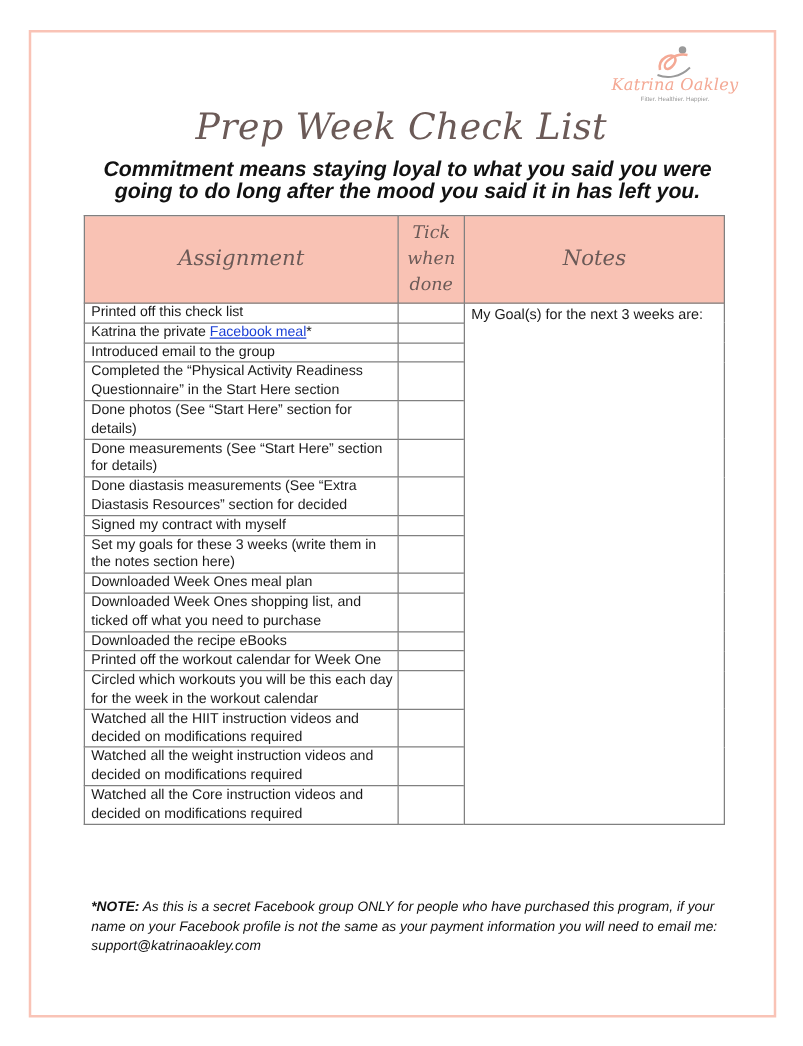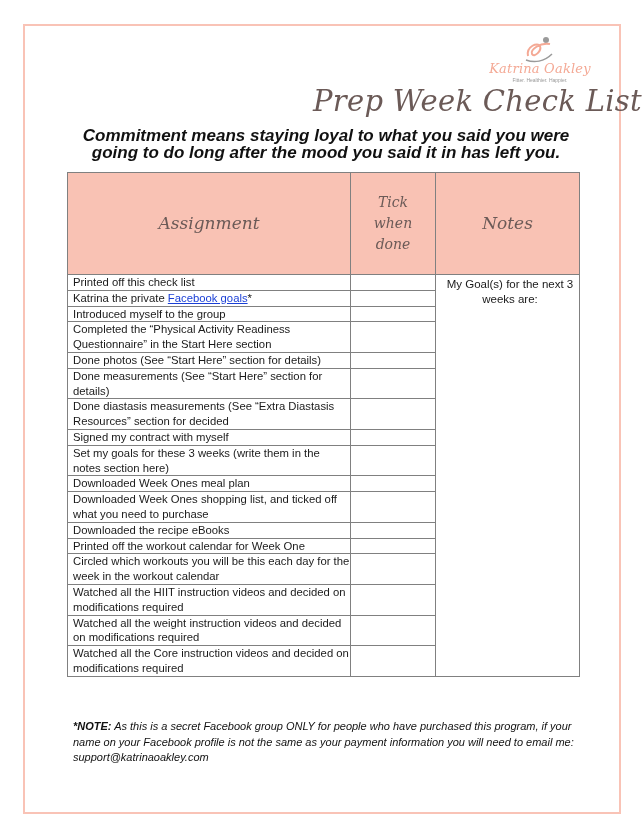--- a/index.html
+++ b/index.html
@@ -2,30 +2,30 @@
 <html><head>
 <meta charset="utf-8">
 <style>
   html, body { margin: 0; padding: 0; background: #ffffff; }
   body { width: 642px; height: 837px; position: relative; overflow: hidden; font-family: "Liberation Sans", sans-serif; color: #222; }
   .page-border { position: absolute; left: 23px; top: 24px; width: 598px; height: 790px; border: 2px solid #f9c3b6; box-sizing: border-box; }
   .logo { position: absolute; left: 480px; top: 36px; width: 120px; height: 50px; text-align: center; }
   .logo-mark { position: absolute; left: 42px; top: 0; width: 34px; height: 28px; }
   .logo-name { position: absolute; left: 0; top: 25px; width: 120px; text-align: center; font-family: "DejaVu Serif", serif; font-style: italic; color: #f4a995; font-size: 13px; letter-spacing: 0.2px; }
   .logo-tag { position: absolute; left: 0; top: 41px; width: 120px; text-align: center; font-size: 5px; color: #999; }
-  .title { position: absolute; left: 0; top: 84px; width: 642px; text-align: right; font-family: "DejaVu Serif", serif; font-style: italic; font-size: 29px; color: #6b5a57; letter-spacing: 0.3px; }
+  .title { position: absolute; left: 0; top: 84px; width: 642px; text-align: center; font-family: "DejaVu Serif", serif; font-style: italic; font-size: 29px; color: #6b5a57; letter-spacing: 0.3px; }
   .quote { position: absolute; left: 70px; top: 127px; width: 512px; text-align: center; font-style: italic; font-weight: bold; font-size: 17px; line-height: 17px; color: #111; }
   table.checklist { position: absolute; left: 67px; top: 172px; width: 513px; border-collapse: collapse; font-size: 11.3px; line-height: 14.8px; color: #1a1a1a; }
   table.checklist td, table.checklist th { border: 1px solid #808080; padding: 0 0 0 5px; vertical-align: top; }
-  table.checklist th { background: #f9c2b4; color: #6b5a57; font-family: "DejaVu Serif", serif; font-style: italic; font-weight: normal; text-align: center; vertical-align: middle; padding: 16px; height: 69px; }
+  table.checklist th { background: #f9c2b4; color: #6b5a57; font-family: "DejaVu Serif", serif; font-style: italic; font-weight: normal; text-align: center; vertical-align: middle; padding: 0; height: 69px; }
   th.col-assignment { width: 250px; font-size: 17px; }
   th.col-tick { width: 52px; font-size: 14px; line-height: 21px; }
   th.col-notes { font-size: 17px; }
   td.tick-cell { padding: 0; }
-  td.notes-cell { padding: 14px 5px 0 6px; font-size: 11.5px; line-height: 14.8px; text-align: center; }
+  td.notes-cell { padding: 14px 5px 0 6px; font-size: 11.5px; line-height: 14.8px; }
   a.fb-link { color: #1a3fd6; text-decoration: underline; }
   .footnote { position: absolute; left: 73px; top: 719px; width: 505px; font-style: italic; font-size: 11px; line-height: 15.5px; color: #111; }
   .footnote b { font-style: italic; }
 </style>
 </head>
 <body>
 
 <div class="page-border"></div>
 
 <div class="logo">
@@ -53,25 +53,25 @@
   </thead>
   <tbody>
     <tr>
       <td>Printed off this check list</td>
       <td class="tick-cell"></td>
       <td class="notes-cell" rowspan="17">
         <div style="margin-top:2px;">My Goal(s) for the next 3 weeks are:</div>
       </td>
     </tr>
     <tr>
-      <td><span>Katrina the private </span><a class="fb-link">Facebook goals</a><span>*</span></td>
+      <td><span>Katrina the private </span><a class="fb-link">Facebook meal</a><span>*</span></td>
       <td class="tick-cell"></td>
     </tr>
     <tr>
-      <td>Introduced myself to the group</td>
+      <td>Introduced email to the group</td>
       <td class="tick-cell"></td>
     </tr>
     <tr>
       <td>Completed the “Physical Activity Readiness Questionnaire” in the Start Here section</td>
       <td class="tick-cell"></td>
     </tr>
     <tr>
       <td>Done photos (See “Start Here” section for details)</td>
       <td class="tick-cell"></td>
     </tr>

